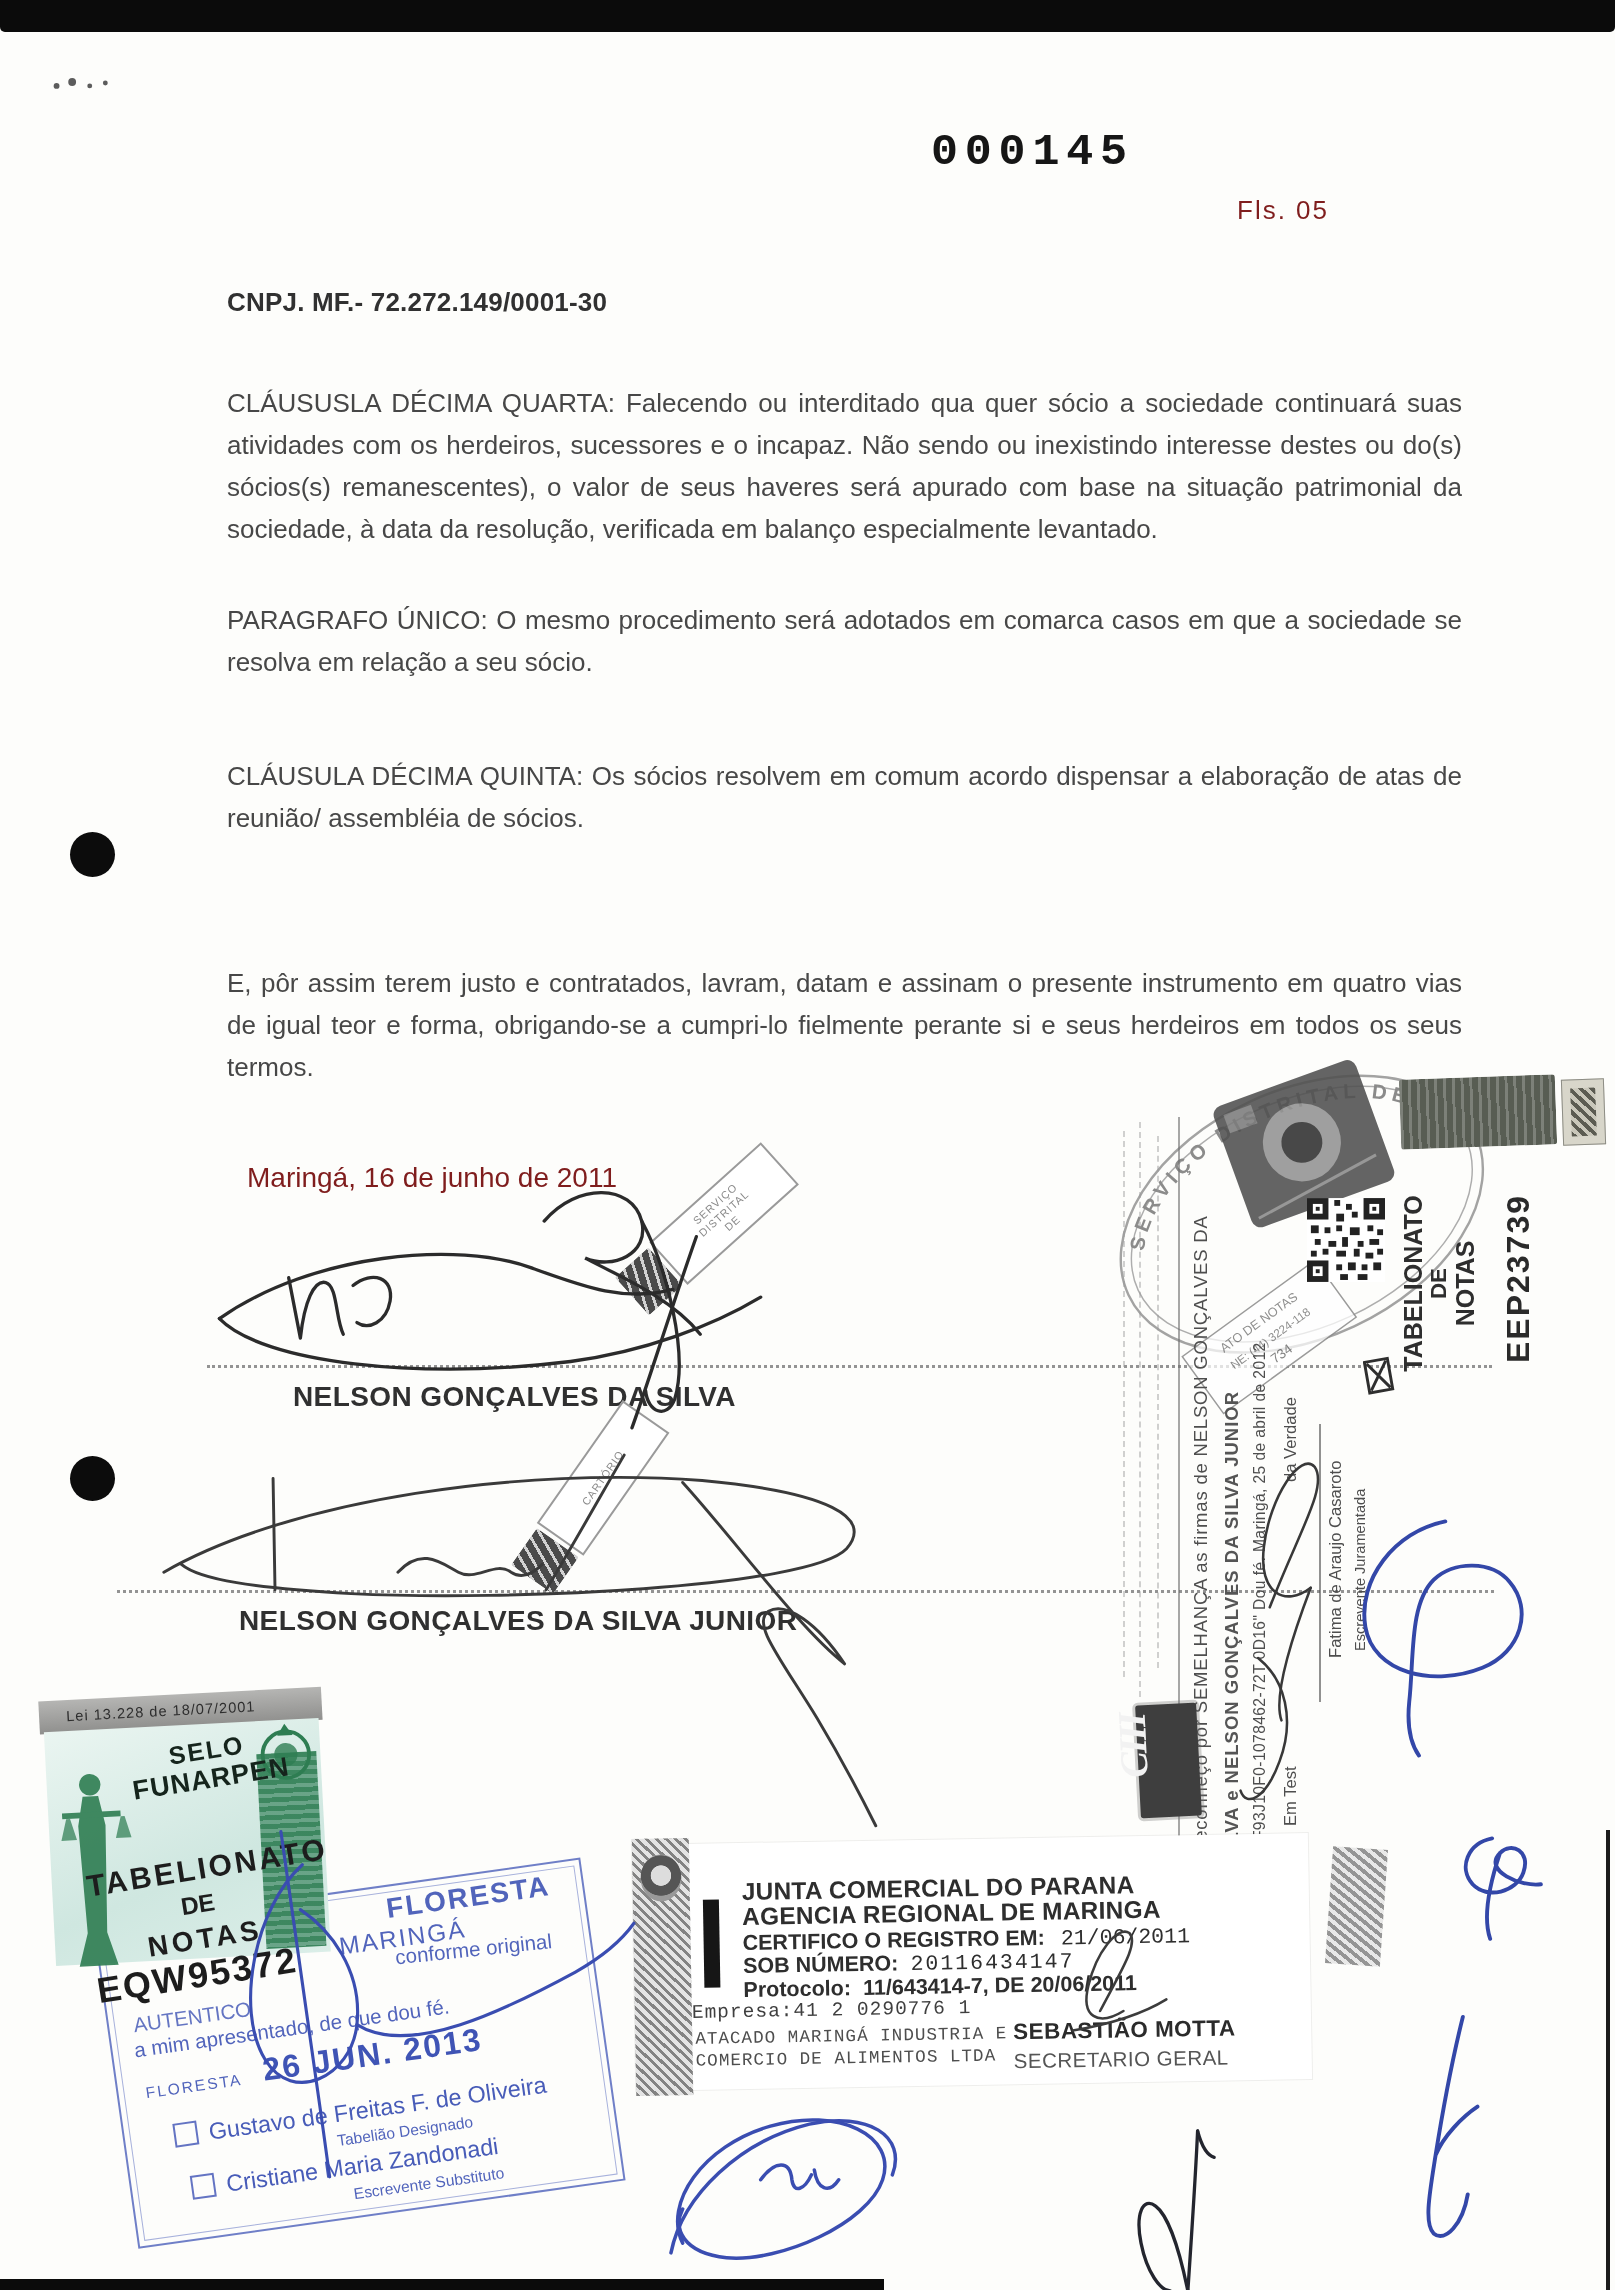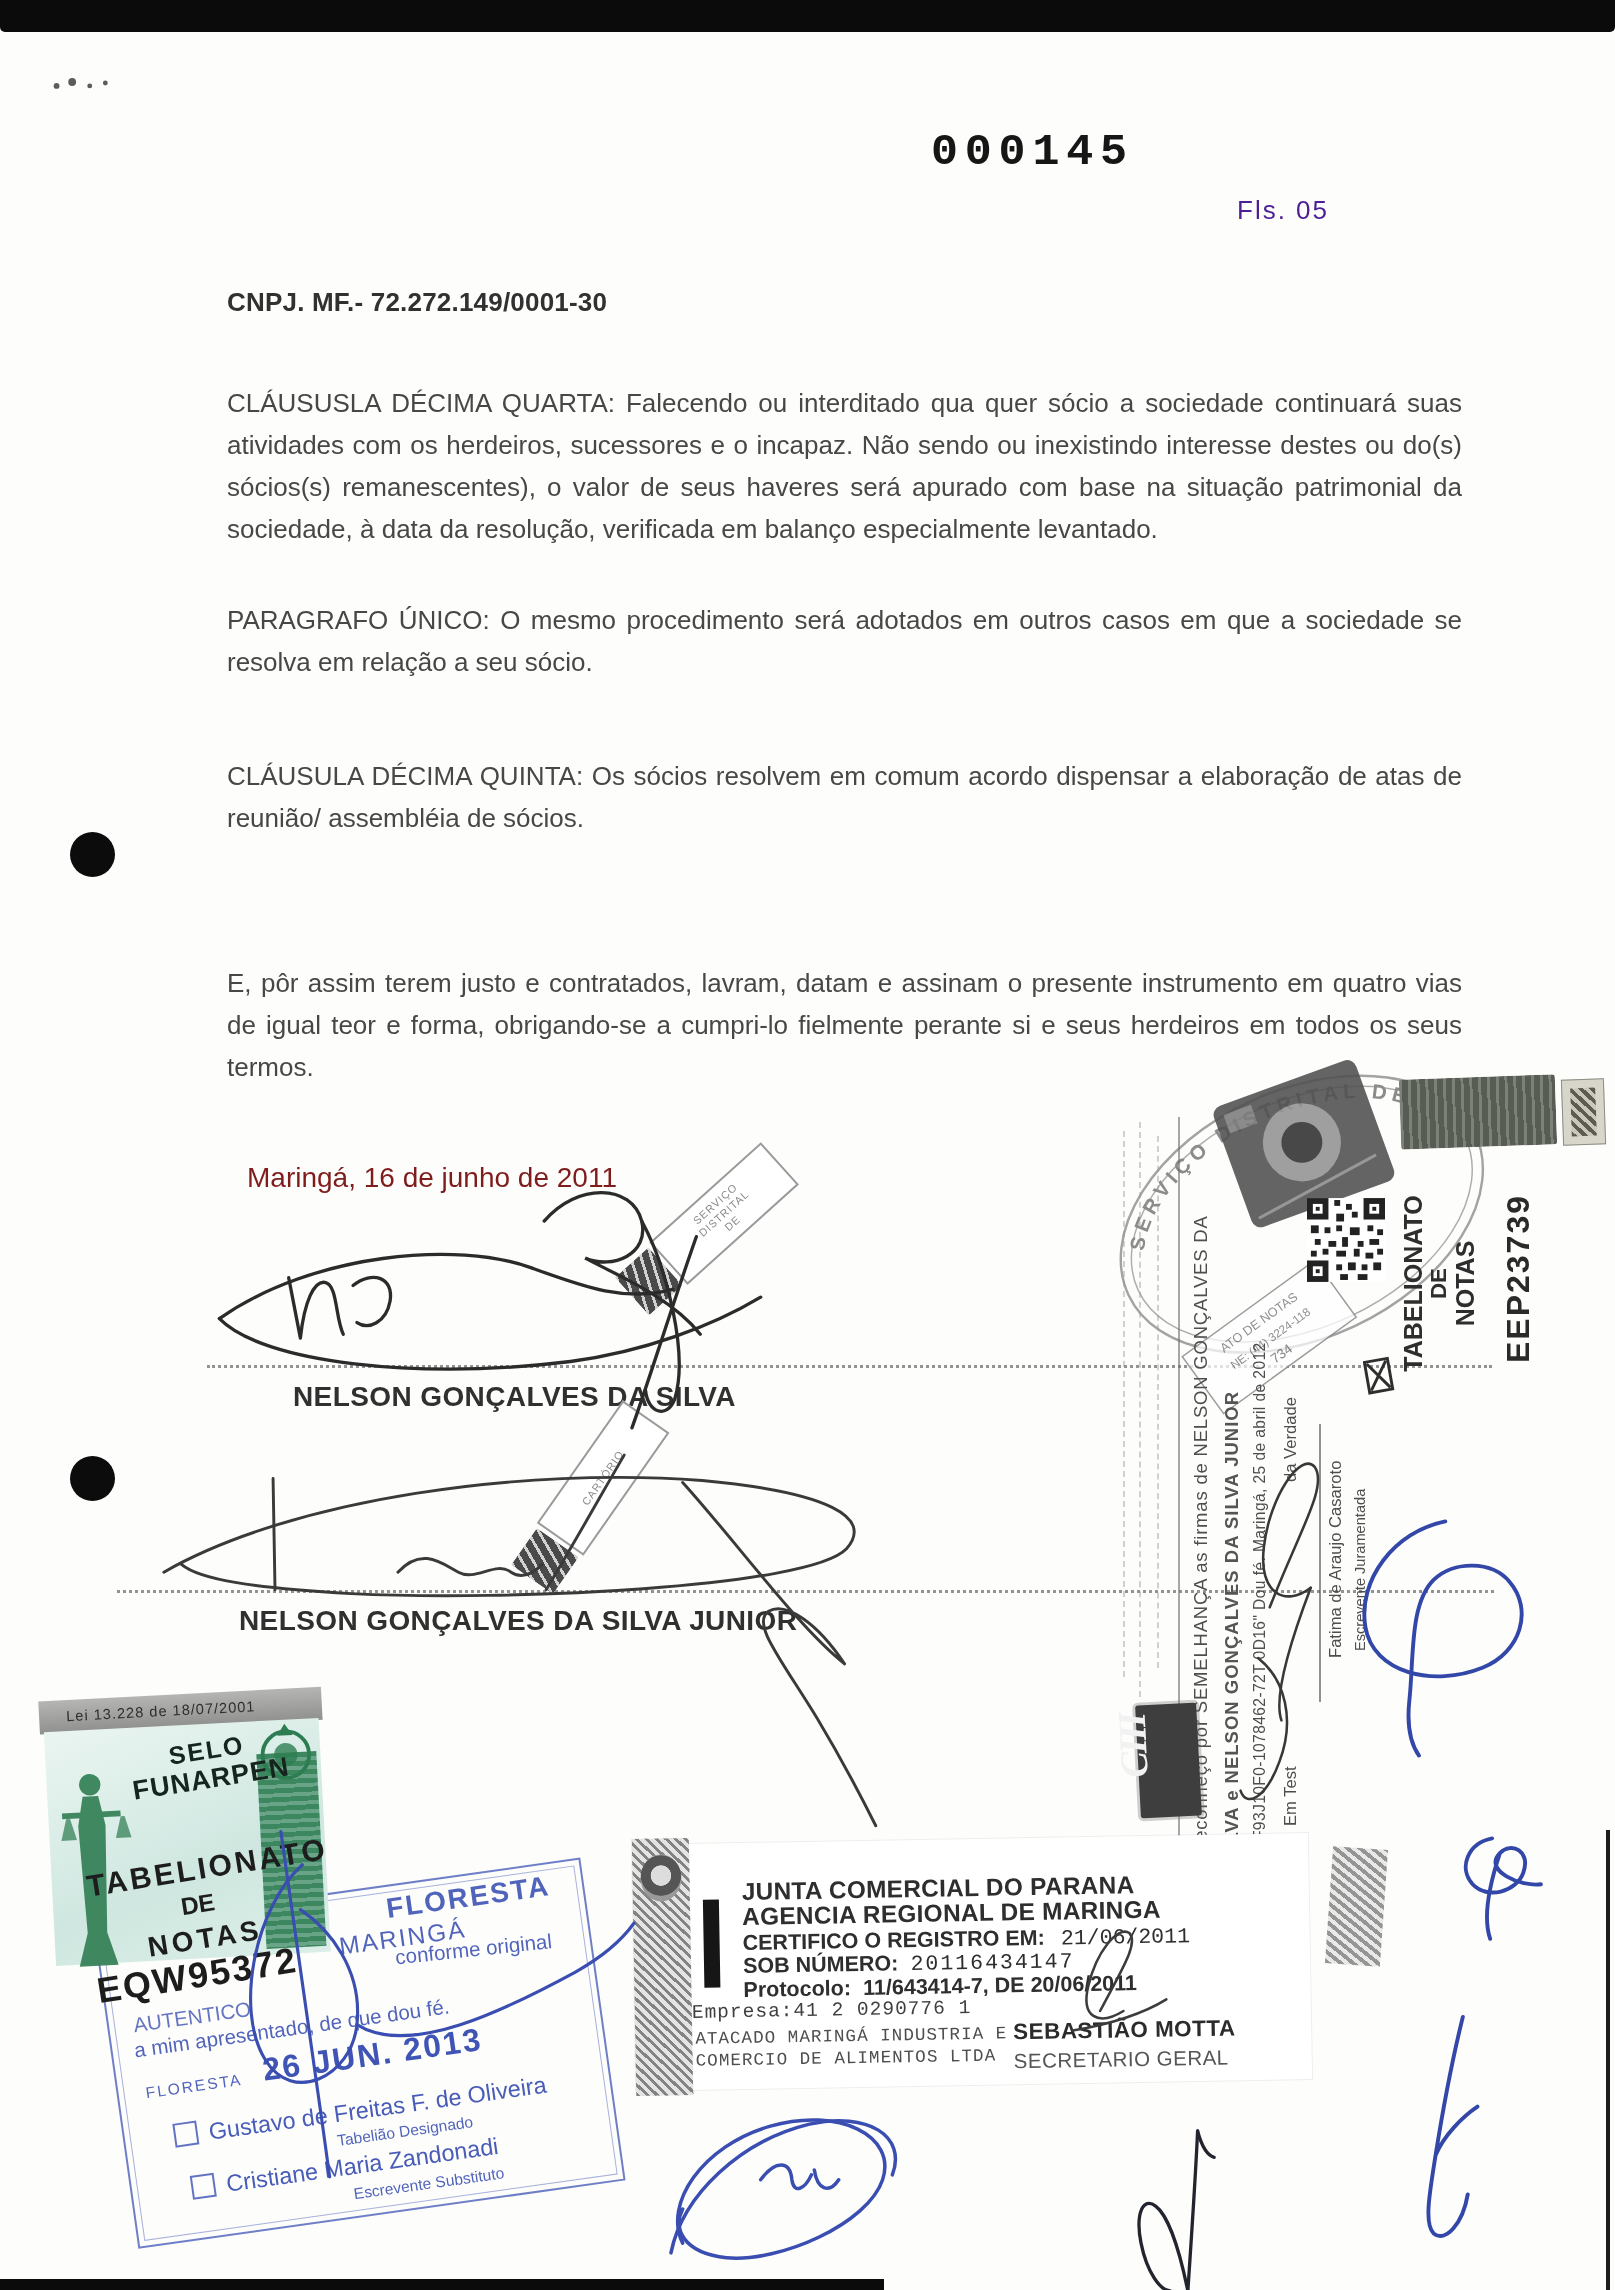--- a/index.html
+++ b/index.html
@@ -2,21 +2,21 @@
 <html><head>
 <meta charset="utf-8">
 <style>
   html,body{margin:0;padding:0;background:#777;}
   .page{position:relative;width:1615px;height:2291px;background:#fdfdfb;overflow:hidden;
         font-family:"Liberation Sans", sans-serif;color:#3f3f3f;margin:0 auto;}
   .abs{position:absolute;}
   .para{width:1235px;left:227px;font-size:26px;line-height:42px;text-align:justify;color:#474747;}
   .hdr{left:227px;font-size:26px;font-weight:bold;color:#313131;letter-spacing:0.2px;white-space:nowrap;}
   .docnum{font-family:"Liberation Mono", monospace;font-weight:bold;font-size:45px;letter-spacing:6.8px;color:#161616;}
-  .folio{font-size:26px;color:#4c1d95;letter-spacing:2px;}
+  .folio{font-size:26px;color:#7f1d1d;letter-spacing:2px;}
   .dotline{border-bottom:3.9px dotted #5c5c5c;height:0;opacity:.65;}
   .signame{font-weight:bold;font-size:28px;color:#303030;letter-spacing:0.4px;white-space:nowrap;}
   .punch{width:45px;height:45px;border-radius:50%;background:#0c0c0c;}
   .rot90{transform:rotate(-90deg);transform-origin:left top;white-space:nowrap;}
   .recog{color:#4e4e4e;}
   .vtabel{width:187px;text-align:center;color:#2e2e2e;font-weight:bold;line-height:26px;}
   .eep{font-size:32px;font-weight:bold;color:#2a2a2a;letter-spacing:2px;}
   .microdash{border-left:2px dashed #9a9a9a;width:0;opacity:.45;}
   .vrule{background:#6e6e6e;width:2px;opacity:.6;}
   .strip{background:#585d53;border-radius:2.9px;
@@ -93,21 +93,21 @@
 
   <div class="abs punch" style="left:70px;top:832px;"></div>
   <div class="abs punch" style="left:70px;top:1456px;"></div>
 
   <div class="abs docnum" style="left:931px;top:127px;">000145</div>
   <div class="abs folio" style="left:1237px;top:195px;">Fls. 05</div>
 
   <div class="abs hdr" style="top:287px;">CNPJ. MF.- 72.272.149/0001-30</div>
 
   <div class="abs para" style="top:382px;">CLÁUSUSLA DÉCIMA QUARTA:  Falecendo  ou  interditado qua quer sócio a sociedade continuará suas atividades com os herdeiros, sucessores e o incapaz. Não sendo ou inexistindo interesse destes ou do(s) sócios(s) remanescentes), o valor de seus haveres será apurado com base na situação patrimonial da sociedade, à data da resolução, verificada em balanço especialmente levantado.</div>
-  <div class="abs para" style="top:599px;">PARAGRAFO ÚNICO: O mesmo procedimento será adotados em outros casos em que a sociedade se resolva em relação a seu sócio.</div>
+  <div class="abs para" style="top:599px;">PARAGRAFO ÚNICO: O mesmo procedimento será adotados em comarca casos em que a sociedade se resolva em relação a seu sócio.</div>
   <div class="abs para" style="top:712px;margin-top:43px;">CLÁUSULA DÉCIMA QUINTA:  Os sócios resolvem em comum acordo dispensar a elaboração de atas de reunião/ assembléia de sócios.</div>
   <div class="abs para" style="top:962px;">E, pôr assim terem justo e contratados, lavram, datam e assinam  o presente instrumento em quatro vias de igual teor e forma, obrigando-se a cumpri-lo fielmente perante si e seus herdeiros em todos os seus termos.</div>
   <div class="abs" style="left:247px;top:1162px;font-size:28px;color:#7f1d1d;">Maringá, 16 de  junho de  2011</div>
 
   <div class="abs dotline" style="left:207px;top:1365px;width:1285px;"></div>
   <div class="abs signame" style="left:293px;top:1381px;">NELSON GONÇALVES DA SILVA</div>
   <div class="abs dotline" style="left:117px;top:1590px;width:1377px;"></div>
   <div class="abs signame" style="left:239px;top:1605px;">NELSON GONÇALVES DA SILVA JUNIOR</div>
 
   <div class="abs tagwrap" style="left:632px;top:1268px;transform:rotate(-42deg);">

